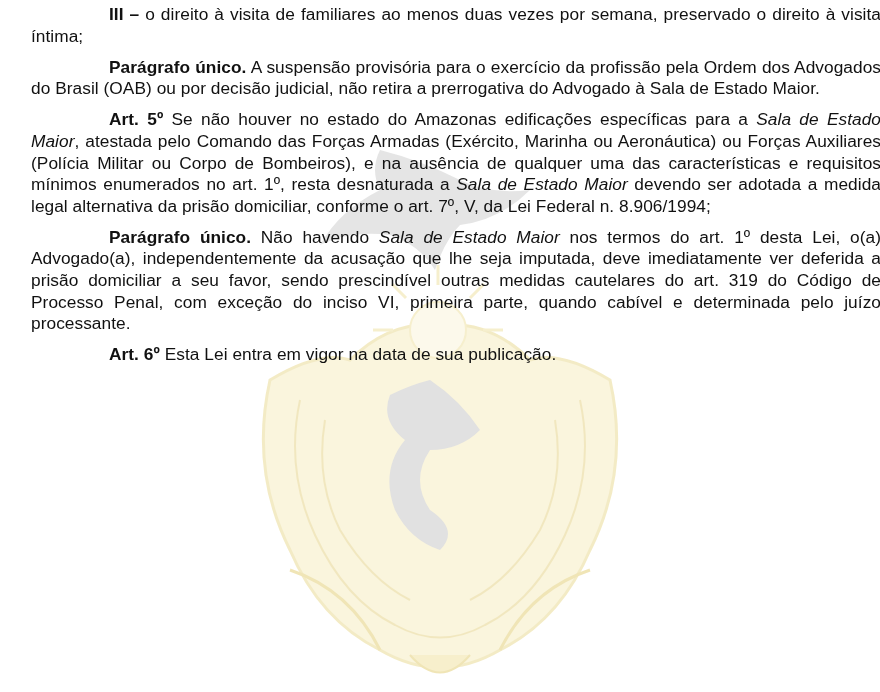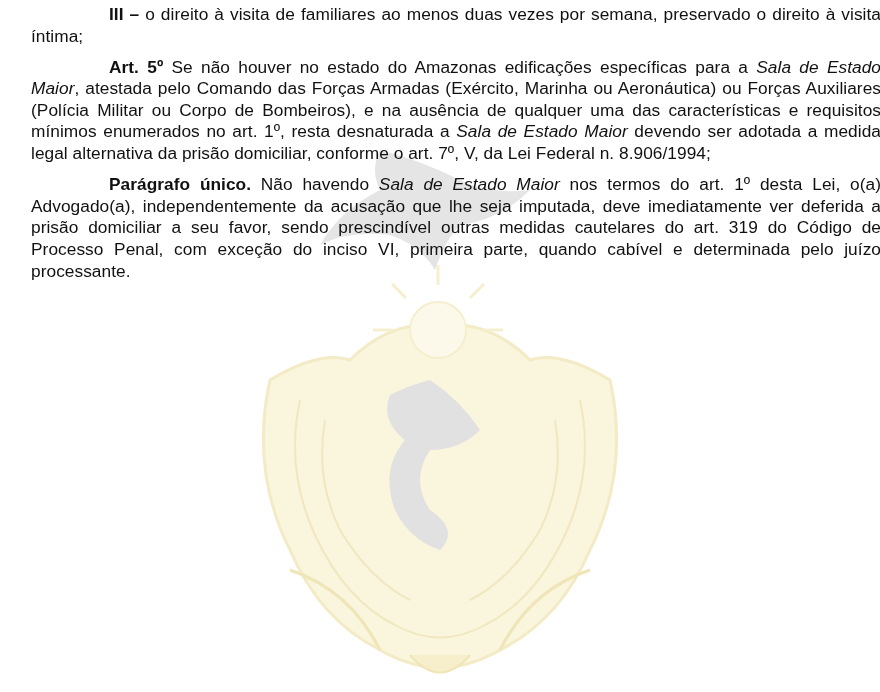--- a/index.html
+++ b/index.html
@@ -59,19 +59,21 @@
   </g>
 </svg>
 
 <div class="page">
 
   <p><b>III –</b><span> o direito à visita de familiares ao menos duas vezes por semana, preservado o direito à visita íntima;</span></p>
 
 
 
 
+  <p class="gap"><b>Parágrafo único.</b><span> A suspensão provisória para o exercício da profissão pela Ordem dos Advogados do Brasil (OAB) ou por decisão judicial, não retira a prerrogativa do Advogado à Sala de Estado Maior.</span></p>
 
   <p class="gap"><b>Art. 5º</b><span> Se não houver no estado do Amazonas edificações específicas para a </span><i>Sala de Estado Maior</i><span>, atestada pelo Comando das Forças Armadas (Exército, Marinha ou Aeronáutica) ou Forças Auxiliares (Polícia Militar ou Corpo de Bombeiros), e na ausência de qualquer uma das características e requisitos mínimos enumerados no art. 1º, resta desnaturada a </span><i>Sala de Estado Maior</i><span> devendo ser adotada a medida legal alternativa da prisão domiciliar, conforme o art. 7º, V, da Lei Federal n. 8.906/1994;</span></p>
 
   <p class="gap"><b>Parágrafo único.</b><span> Não havendo </span><i>Sala de Estado Maior</i><span> nos termos do art. 1º desta Lei, o(a) Advogado(a), independentemente da acusação que lhe seja imputada, deve imediatamente ver deferida a prisão domiciliar a seu favor, sendo prescindível outras medidas cautelares do art. 319 do Código de Processo Penal, com exceção do inciso VI, primeira parte, quando cabível e determinada pelo juízo processante.</span></p>
 
+  <p class="gap"><b>Art. 6º</b><span> Esta Lei entra em vigor na data de sua publicação.</span></p>
 
 </div>
 
 </body></html>

